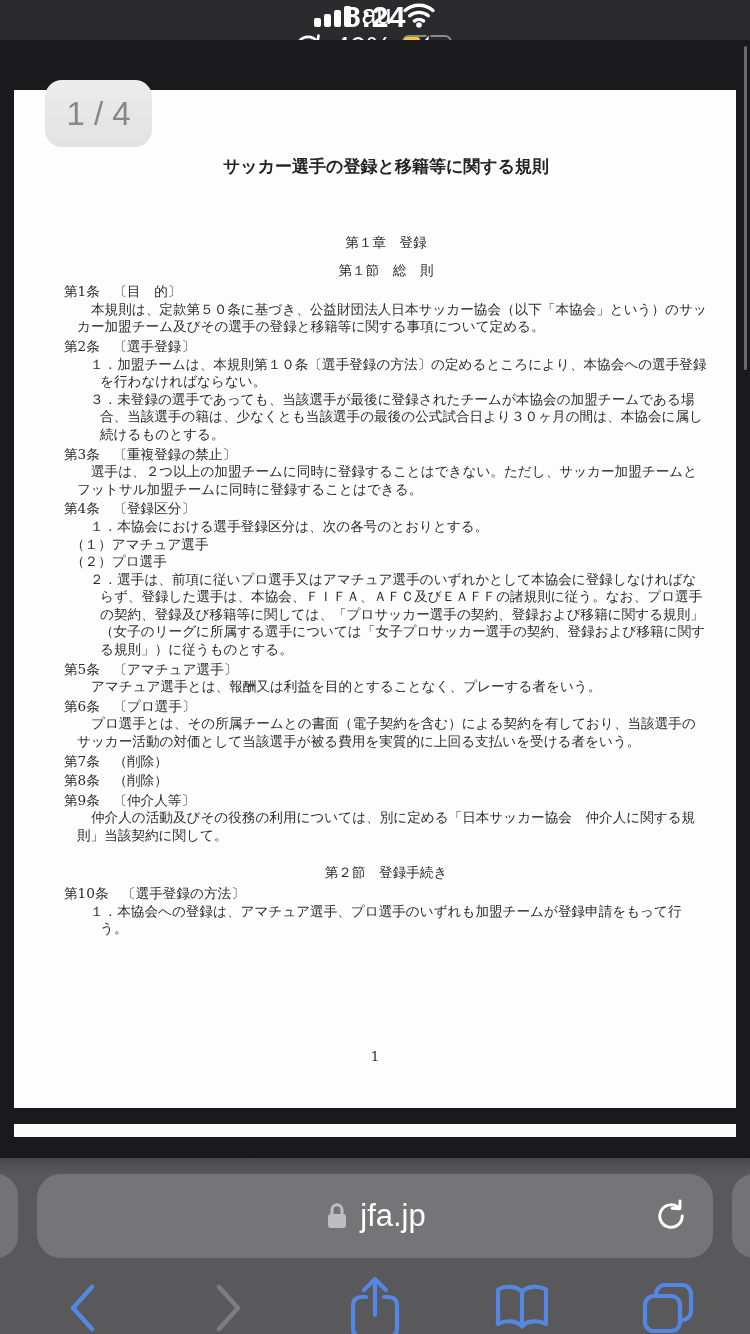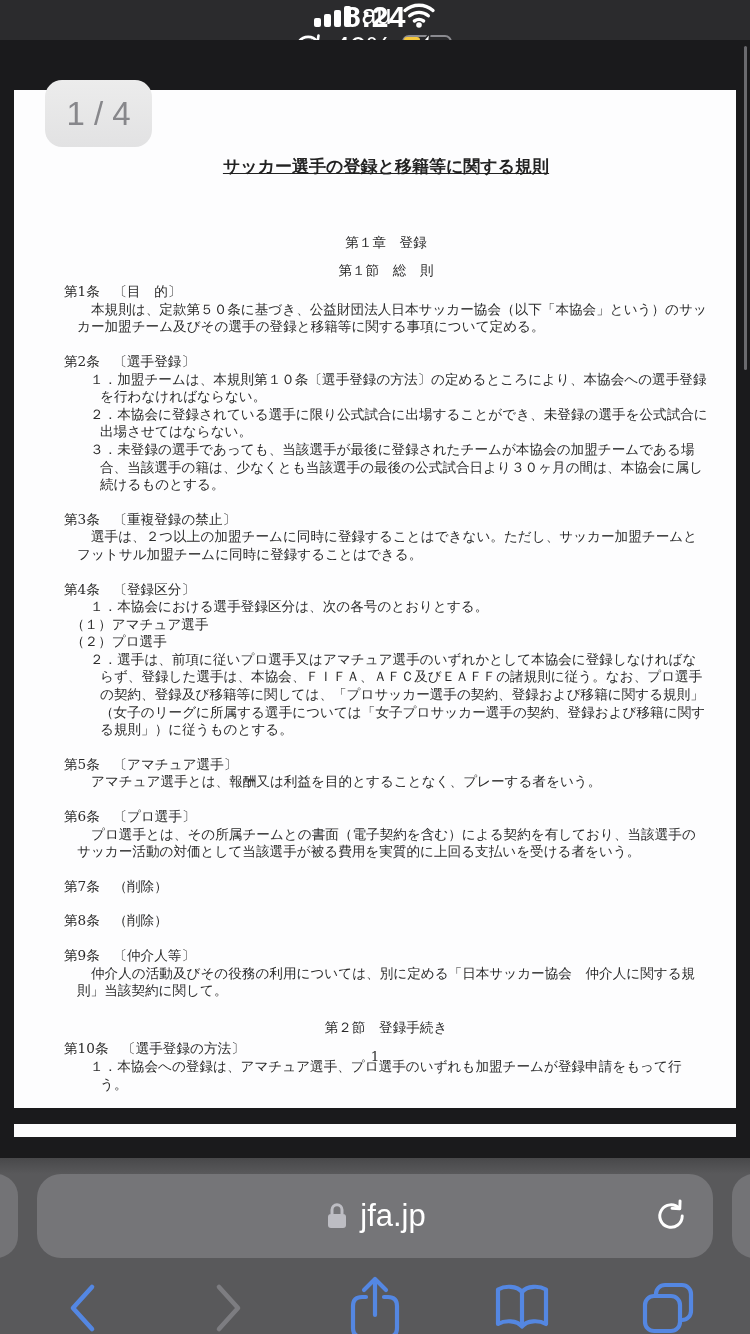--- a/index.html
+++ b/index.html
@@ -41,27 +41,27 @@
   .pdf-area{position:absolute;top:40px;left:0;width:750px;height:1097px;background:#1a1a1c;}
   .page{
     position:absolute;left:14px;top:50px;width:722px;height:1018px;
     background:#fdfdfe;color:#2b2b2b;box-sizing:border-box;
     padding:50px 28px 0 50px;overflow:hidden;
     font-family:"DejaVu Serif","Liberation Serif",serif;
     font-size:13.6px;line-height:17.6px;
   }
   .doc-title{
     text-align:center;font-family:"DejaVu Sans","Liberation Sans",sans-serif;
-    font-weight:bold;font-size:17px;line-height:24px;margin:14px 0 0;color:#222;text-decoration:underline;
+    font-weight:bold;font-size:17px;line-height:24px;margin:14px 0 0;color:#222;
   }
   .blk{margin:0;}
   .center{text-align:center;margin-top:19px;}
   .mt-xl{margin-top:56px;}
   .mt-md{margin-top:10px;}
-  .arthead{margin-top:17px;}
+  .arthead{margin-top:2px;}
   .mt-sm{margin-top:4px;}
   .p{padding-left:13px;text-indent:14px;}
   .item{padding-left:36px;text-indent:-10px;}
   .sub{padding-left:36px;text-indent:-29px;}
   .page-num{
     position:absolute;left:0;right:0;bottom:42px;text-align:center;
     font-size:13.5px;color:#333;
   }
   .page-badge{
     position:absolute;left:45px;top:40px;width:107px;height:67px;
@@ -147,21 +147,20 @@
     <div class="doc-title">サッカー選手の登録と移籍等に関する規則</div>
 
     <div class="blk center mt-xl">第１章　登録</div>
     <div class="blk center mt-md">第１節　総　則</div>
 
     <div class="blk arthead mt-sm">第1条　〔目　的〕</div>
     <div class="blk p">本規則は、定款第５０条に基づき、公益財団法人日本サッカー協会（以下「本協会」という）のサッカー加盟チーム及びその選手の登録と移籍等に関する事項について定める。</div>
 
     <div class="blk arthead">第2条　〔選手登録〕</div>
     <div class="blk item">１．加盟チームは、本規則第１０条〔選手登録の方法〕の定めるところにより、本協会への選手登録を行わなければならない。</div>
-    <div class="blk item">２．本協会に登録されている選手に限り公式試合に出場することができ、未登録の選手を公式試合に出場させてはならない。</div>
     <div class="blk item">３．未登録の選手であっても、当該選手が最後に登録されたチームが本協会の加盟チームである場合、当該選手の籍は、少なくとも当該選手の最後の公式試合日より３０ヶ月の間は、本協会に属し続けるものとする。</div>
 
     <div class="blk arthead">第3条　〔重複登録の禁止〕</div>
     <div class="blk p">選手は、２つ以上の加盟チームに同時に登録することはできない。ただし、サッカー加盟チームとフットサル加盟チームに同時に登録することはできる。</div>
 
     <div class="blk arthead">第4条　〔登録区分〕</div>
     <div class="blk item">１．本協会における選手登録区分は、次の各号のとおりとする。</div>
     <div class="blk sub">（１）アマチュア選手</div>
     <div class="blk sub">（２）プロ選手</div>
     <div class="blk item">２．選手は、前項に従いプロ選手又はアマチュア選手のいずれかとして本協会に登録しなければならず、登録した選手は、本協会、ＦＩＦＡ、ＡＦＣ及びＥＡＦＦの諸規則に従う。なお、プロ選手の契約、登録及び移籍等に関しては、「プロサッカー選手の契約、登録および移籍に関する規則」（女子のリーグに所属する選手については「女子プロサッカー選手の契約、登録および移籍に関する規則」）に従うものとする。</div>

